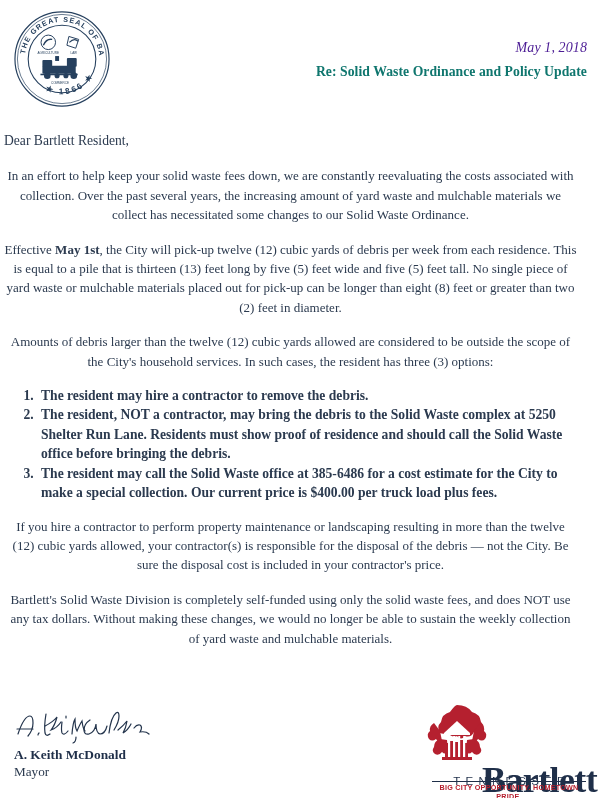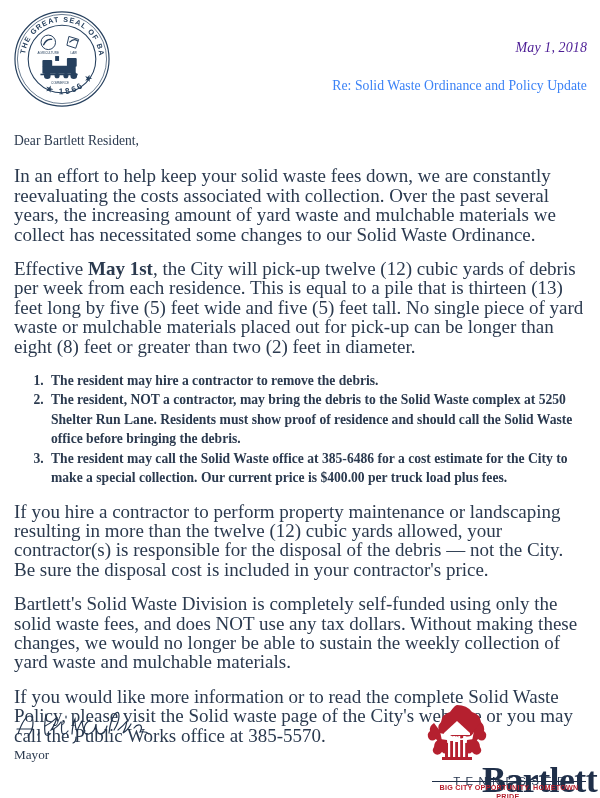--- a/index.html
+++ b/index.html
@@ -34,40 +34,40 @@
     right: 13px;
     top: 40px;
     font-size: 14px;
     color: #4c1d95;
     letter-spacing: 0.1px;
     font-style: italic;
   }
   .subject {
     position: absolute;
     right: 13px;
-    top: 78px;
+    top: 64px;
     font-size: 13.7px;
-    font-weight: normal;
-    color: #3b82f6;
+    font-weight: bold;
+    color: #0f766e;
     letter-spacing: 0.05px;
   }
 
   
   .body {
     position: absolute;
-    left: 14px;
+    left: 4px;
     top: 131px;
     width: 573px;
   }
   p.para {
     margin: 0 0 15px 0;
-    font-size: 19px;
+    font-size: 13px;
     line-height: 19.4px;
     color: #2b3a4f;
-    text-align: left;
+    text-align: center;
   }
   p.salutation {
     margin: 0 0 16px 0;
     font-size: 13.6px;
     line-height: 19.4px;
   }
   .b { font-weight: bold; }
 
   ol.options {
     margin: 0 0 14px 0;
@@ -231,32 +231,32 @@
   <div class="body">
 
     <p class="salutation">Dear Bartlett Resident,</p>
 
     <p class="para">In an effort to help keep your solid waste fees down, we are constantly reevaluating the costs associated with collection. Over the past several years, the increasing amount of yard waste and mulchable materials we collect has necessitated some changes to our Solid Waste Ordinance.</p>
 
     <p class="para">
       <span>Effective </span><span class="b">May 1st</span><span>, the City will pick-up twelve (12) cubic yards of debris per week from each residence. This is equal to a pile that is thirteen (13) feet long by five (5) feet wide and five (5) feet tall. No single piece of yard waste or mulchable materials placed out for pick-up can be longer than eight (8) feet or greater than two (2) feet in diameter.</span>
     </p>
 
+    <p class="para">Amounts of debris larger than the twelve (12) cubic yards allowed are considered to be outside the scope of the City's household services. In such cases, the resident has three (3) options:</p>
 
     <ol class="options">
       <li>The resident may hire a contractor to remove the debris.</li>
       <li>The resident, NOT a contractor, may bring the debris to the Solid Waste complex at 5250 Shelter Run Lane. Residents must show proof of residence and should call the Solid Waste office before bringing the debris.</li>
       <li>The resident may call the Solid Waste office at 385-6486 for a cost estimate for the City to make a special collection. Our current price is $400.00 per truck load plus fees.</li>
     </ol>
 
     <p class="para">If you hire a contractor to perform property maintenance or landscaping resulting in more than the twelve (12) cubic yards allowed, your contractor(s) is responsible for the disposal of the debris — not the City. Be sure the disposal cost is included in your contractor's price.</p>
 
     <p class="para">Bartlett's Solid Waste Division is completely self-funded using only the solid waste fees, and does NOT use any tax dollars. Without making these changes, we would no longer be able to sustain the weekly collection of yard waste and mulchable materials.</p>
 
-    <p class="para">If you would like more information or to read the complete Solid Waste Policy, please visit the Solid waste page of the City's web site or you may call the Public Works office at 385-5570.</p>
   </div>
 
   <div class="sig-area">
 
     <div class="sig-col one">
       <div class="sig-mark">
         <svg viewBox="0 0 180 46" width="180" height="46" aria-hidden="true">
           <g fill="none" stroke="#23344c" stroke-width="1.2" stroke-linecap="round">
             <path d="M4 34 q6 -18 12 -18 q3 0 3 7 q0 7 -5 13"></path>
             <path d="M3 29 h16"></path>
@@ -267,20 +267,21 @@
             <path d="M52 16 v2"></path>
             <path d="M58 34 q1 -12 3 -15 q0 9 2 12 q3 -7 5 -10 q1 8 3 10"></path>
             <path d="M62 37 q0 5 -3 6"></path>
             <path d="M76 20 q-6 4 -6 10 q0 5 5 4 q6 -2 7 -10 q0 9 4 10 q5 0 7 -8"></path>
             <path d="M95 33 q2 -16 7 -20 q3 -2 3 3 q0 6 -5 14"></path>
             <path d="M104 30 q6 -5 9 -9 q-1 7 -4 12 q5 -3 8 -9"></path>
             <path d="M120 28 q3 -4 6 -3 q3 2 0 7 q6 -1 9 2"></path>
           </g>
         </svg>
       </div>
+      <div class="sig-name">A. Keith McDonald</div>
       <div class="sig-title">Mayor</div>
     </div>
 
   </div>
 
   <div class="logo">
     <div class="logo-main">
 
       <div class="logo-mark">
         <svg viewBox="0 0 62 60" width="62" height="60" aria-hidden="true">

